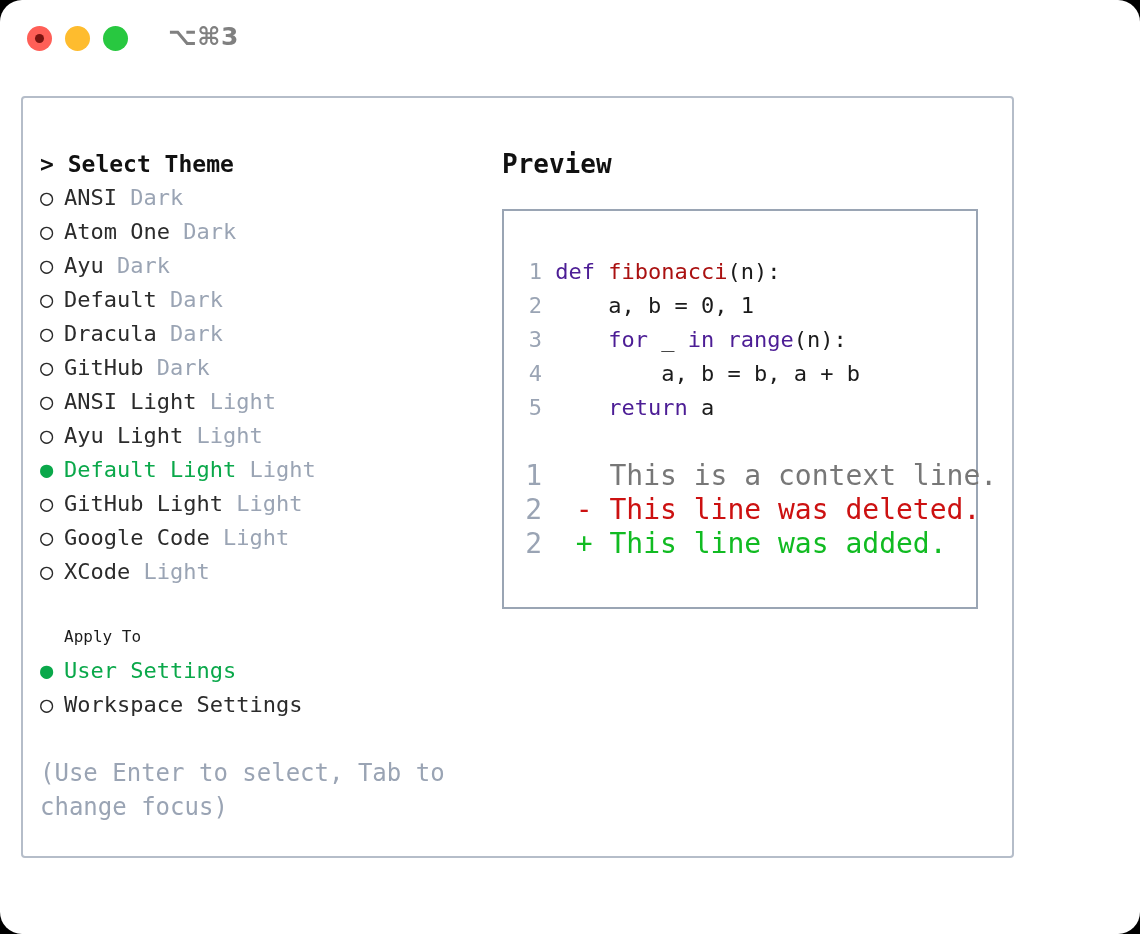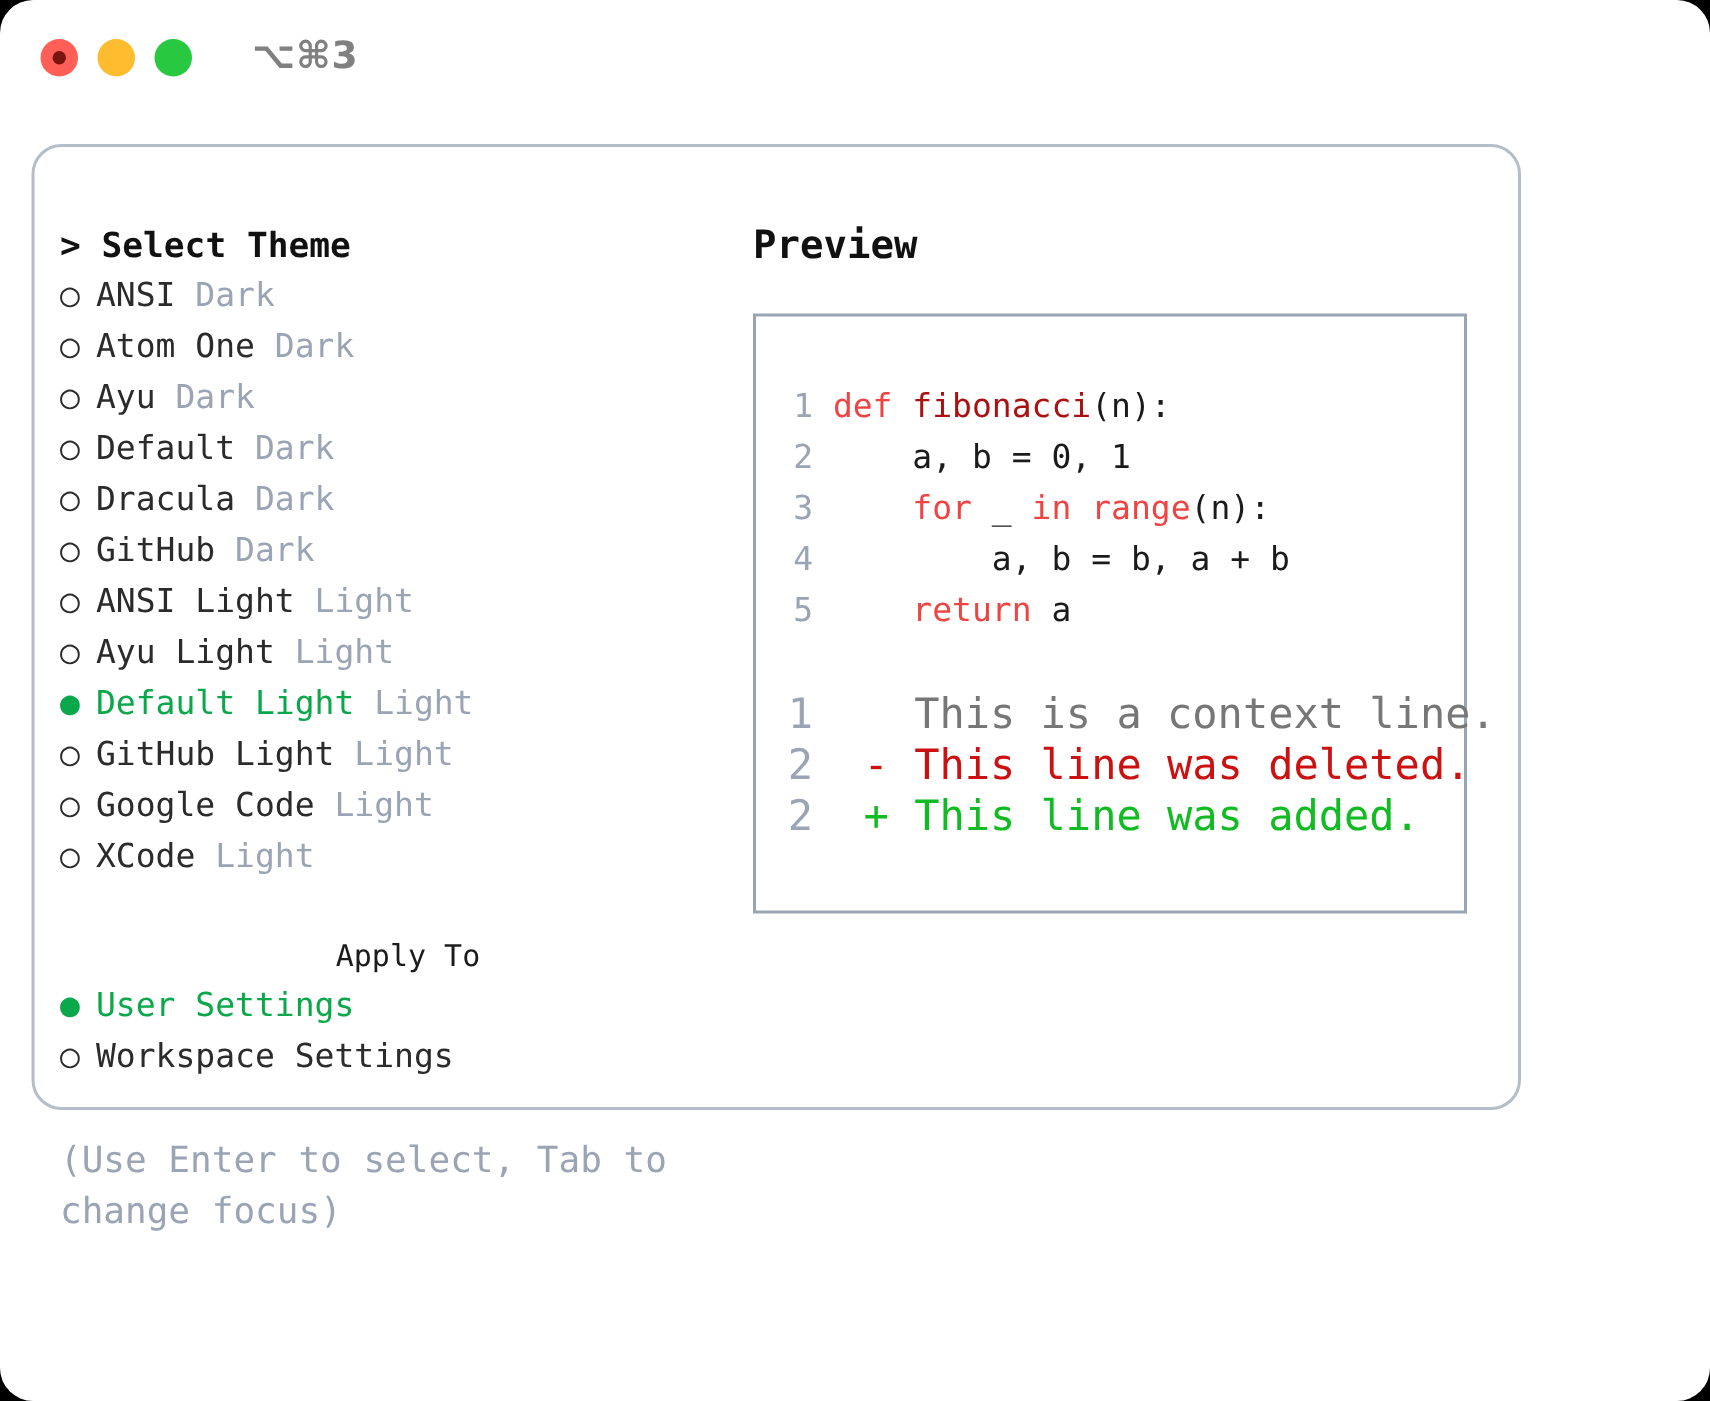--- a/index.html
+++ b/index.html
@@ -71,23 +71,23 @@
     font-family: "DejaVu Sans", "Liberation Sans", sans-serif;
     white-space: pre;
   }
 
   
   .panel {
     position: absolute;
     left: 21px;
     top: 96px;
     width: 993px;
-    height: 644px;
+    height: 762px;
     border: 2px solid #b5bdc9;
-    border-radius: 20px;
+    border-radius: 4px;
     box-sizing: border-box;
     background: #ffffff;
   }
 
   
   .left-col {
     position: absolute;
     left: 17px;
     top: 49px;
     width: 440px;
@@ -111,27 +111,26 @@
   }
   .bullet {
     display: inline-block;
     width: 24px;
   }
   .opt-row.selected { color: #0aa84a; }
   .opt-row.selected .bullet { color: #0aa84a; }
   .suffix { color: #9aa4b4; margin-top: 25px; }
 
   .group-head {
-    font-size: 20px;
+    font-size: 16px;
     line-height: 34px;
     color: #1b1b1b;
     white-space: pre;
     padding-left: 24px;
     letter-spacing: 0px;
-    text-align: center;
   }
 
   .spacer-sm { height: 31px; }
   .spacer-md { height: 34px; }
 
   .hint {
     font-size: 24px;
     line-height: 34px;
     color: #9aa4b4;
     white-space: pre;
@@ -171,21 +170,21 @@
     line-height: 34px;
     white-space: pre;
     letter-spacing: 0px;
   }
   .ln {
     display: inline-block;
     width: 26px;
     text-align: right;
     color: #9aa4b4;
   }
-  .kw   { color: #ef4444; }
+  .kw   { color: #4c1d95; }
   .fn   { color: #aa1111; }
   .plain{ color: #1b1b1b; }
 
   .diff {
     position: absolute;
     left: 12px;
     top: 248px;
     font-size: 28px;
     line-height: 34px;
     white-space: pre;

